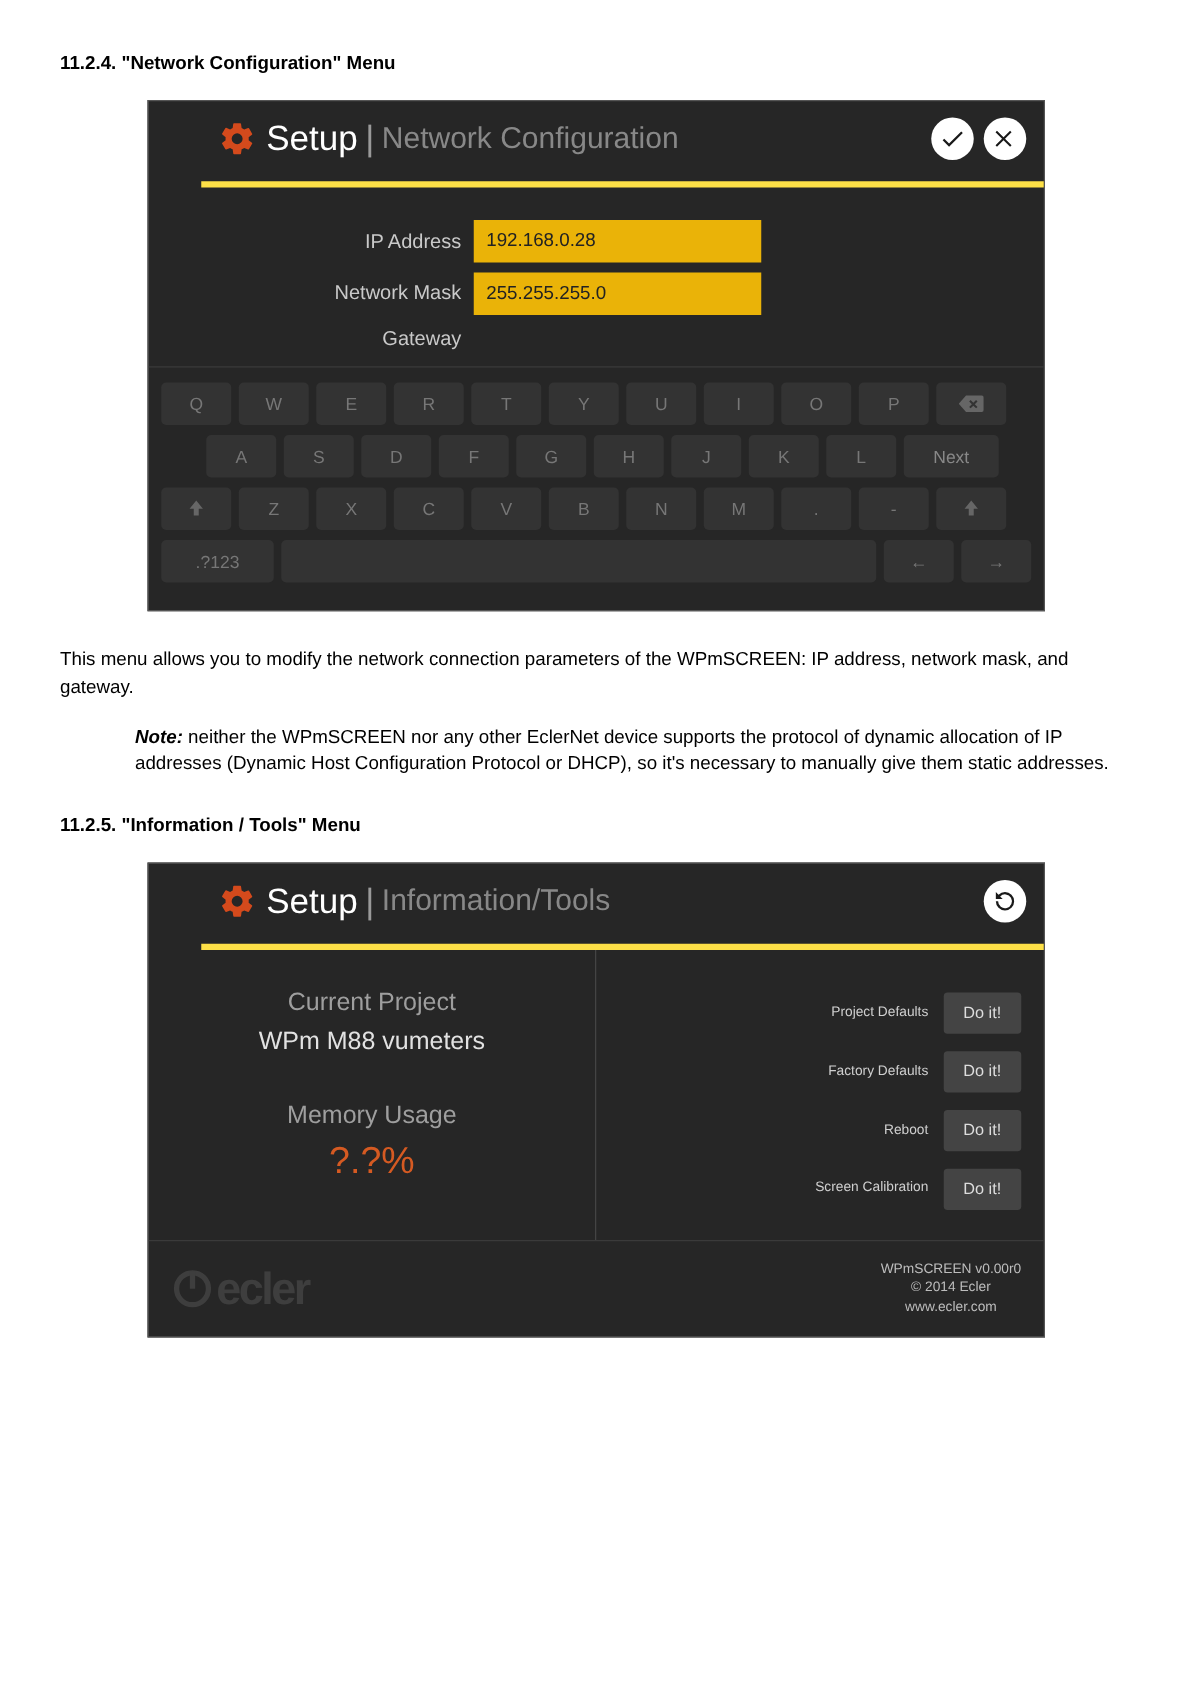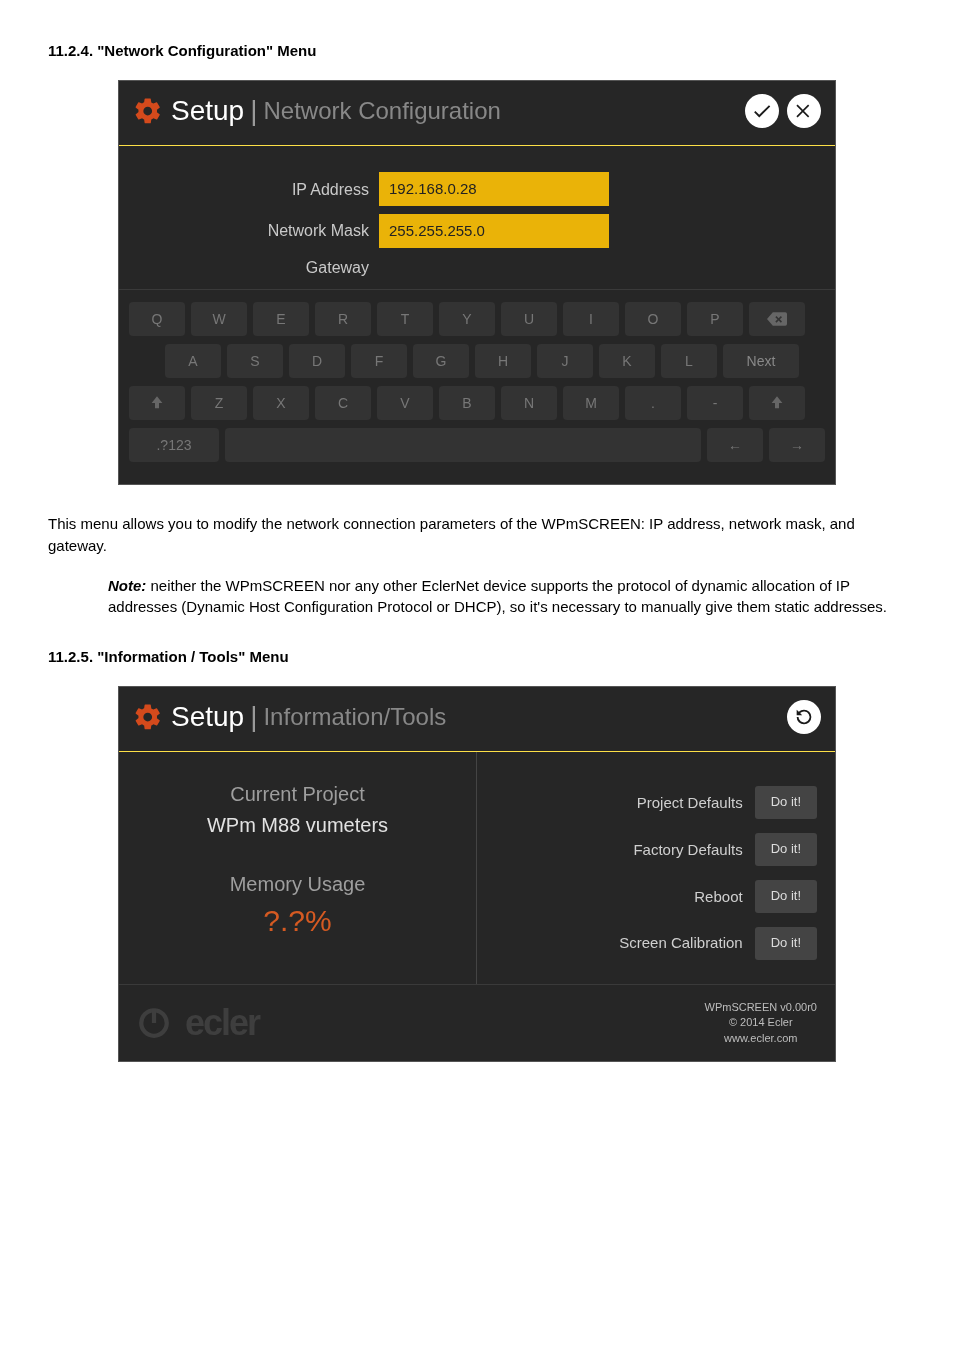--- a/index.html
+++ b/index.html
@@ -23,21 +23,22 @@
     margin: 0 auto 28px auto;
     background: #262626;
     border: 1px solid #555;
   }
   
   .screenshot.net { }
   .title-bar {
     display: flex;
     align-items: center;
     padding: 10px 14px 14px 14px;
-    border-bottom: 1px solid #fde047;
+    border-bottom: 5px solid #fde047;
+    margin-left: 42px;
   }
   .gear-icon {
     width: 30px; height: 30px;
     margin-right: 8px;
   }
   .title-main {
     font-size: 28px;
     color: #fff;
     font-weight: 300;
     font-family: "Segoe UI", Arial, sans-serif;
@@ -148,21 +149,21 @@
   }
   .action-row {
     display: flex;
     align-items: center;
     justify-content: flex-end;
     margin: 14px 0;
     gap: 12px;
   }
   .action-label {
     color: #cfcfcf;
-    font-size: 15px;
+    font-size: 11px;
     font-family: "Segoe UI", Arial, sans-serif;
     font-weight: 300;
   }
   .doit-btn {
     background: #444;
     color: #ddd;
     font-size: 13px;
     padding: 7px 16px;
     border-radius: 3px;
     font-family: "Segoe UI", Arial, sans-serif;
@@ -344,21 +345,21 @@
         <span class="doit-btn">Do it!</span>
       </div>
       <div class="action-row">
         <span class="action-label">Screen Calibration</span>
         <span class="doit-btn">Do it!</span>
       </div>
     </div>
   </div>
 
   <div class="info-footer">
-    <div style="display:flex;align-items:center;gap:14px;">
+    <div style="display:flex;align-items:center;gap:2px;">
       <svg width="34" height="34" viewBox="0 0 24 24">
             <circle cx="12" cy="12" r="9" fill="none" stroke="#3e3e3e" stroke-width="3"></circle>
             <rect x="10.5" y="2" width="3" height="10" fill="#3e3e3e"></rect>
           </svg>
       <span class="ecler-logo">ecler</span>
     </div>
     <div class="info-footer-right">
       <div>WPmSCREEN v0.00r0</div>
       <div>© 2014 Ecler</div>
       <div>www.ecler.com</div>

